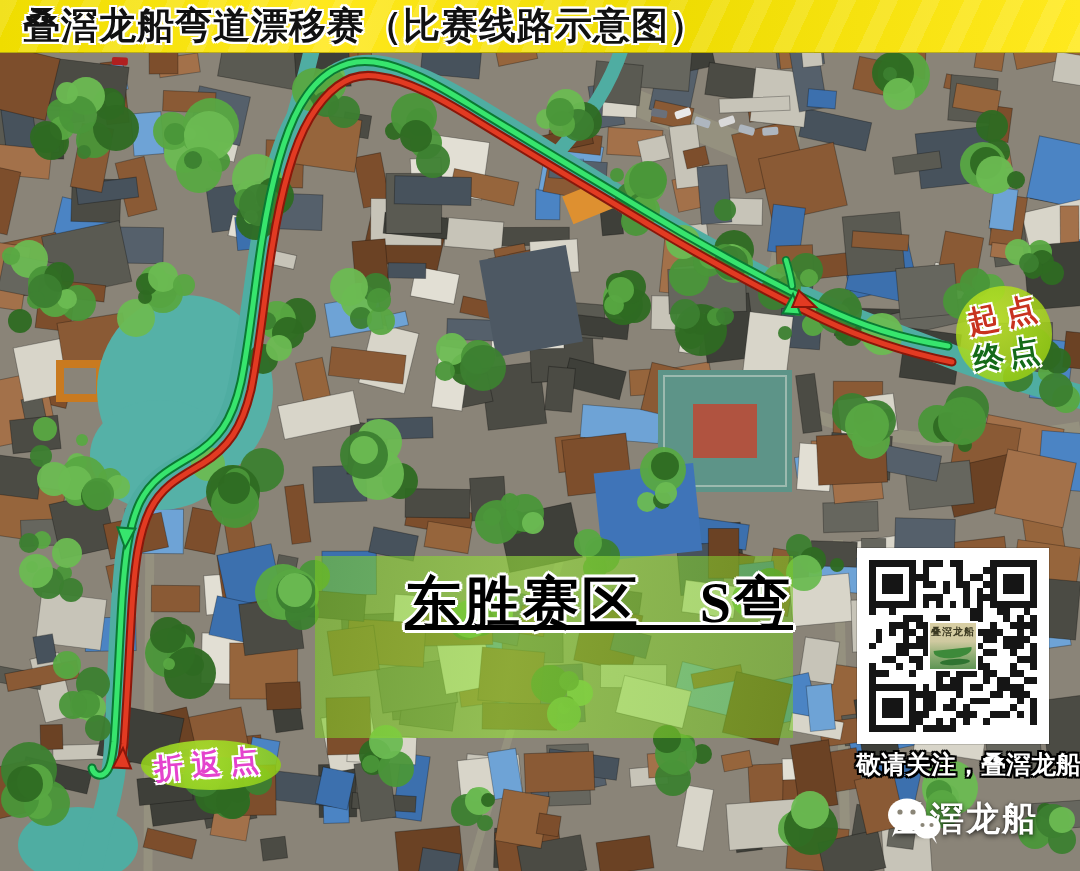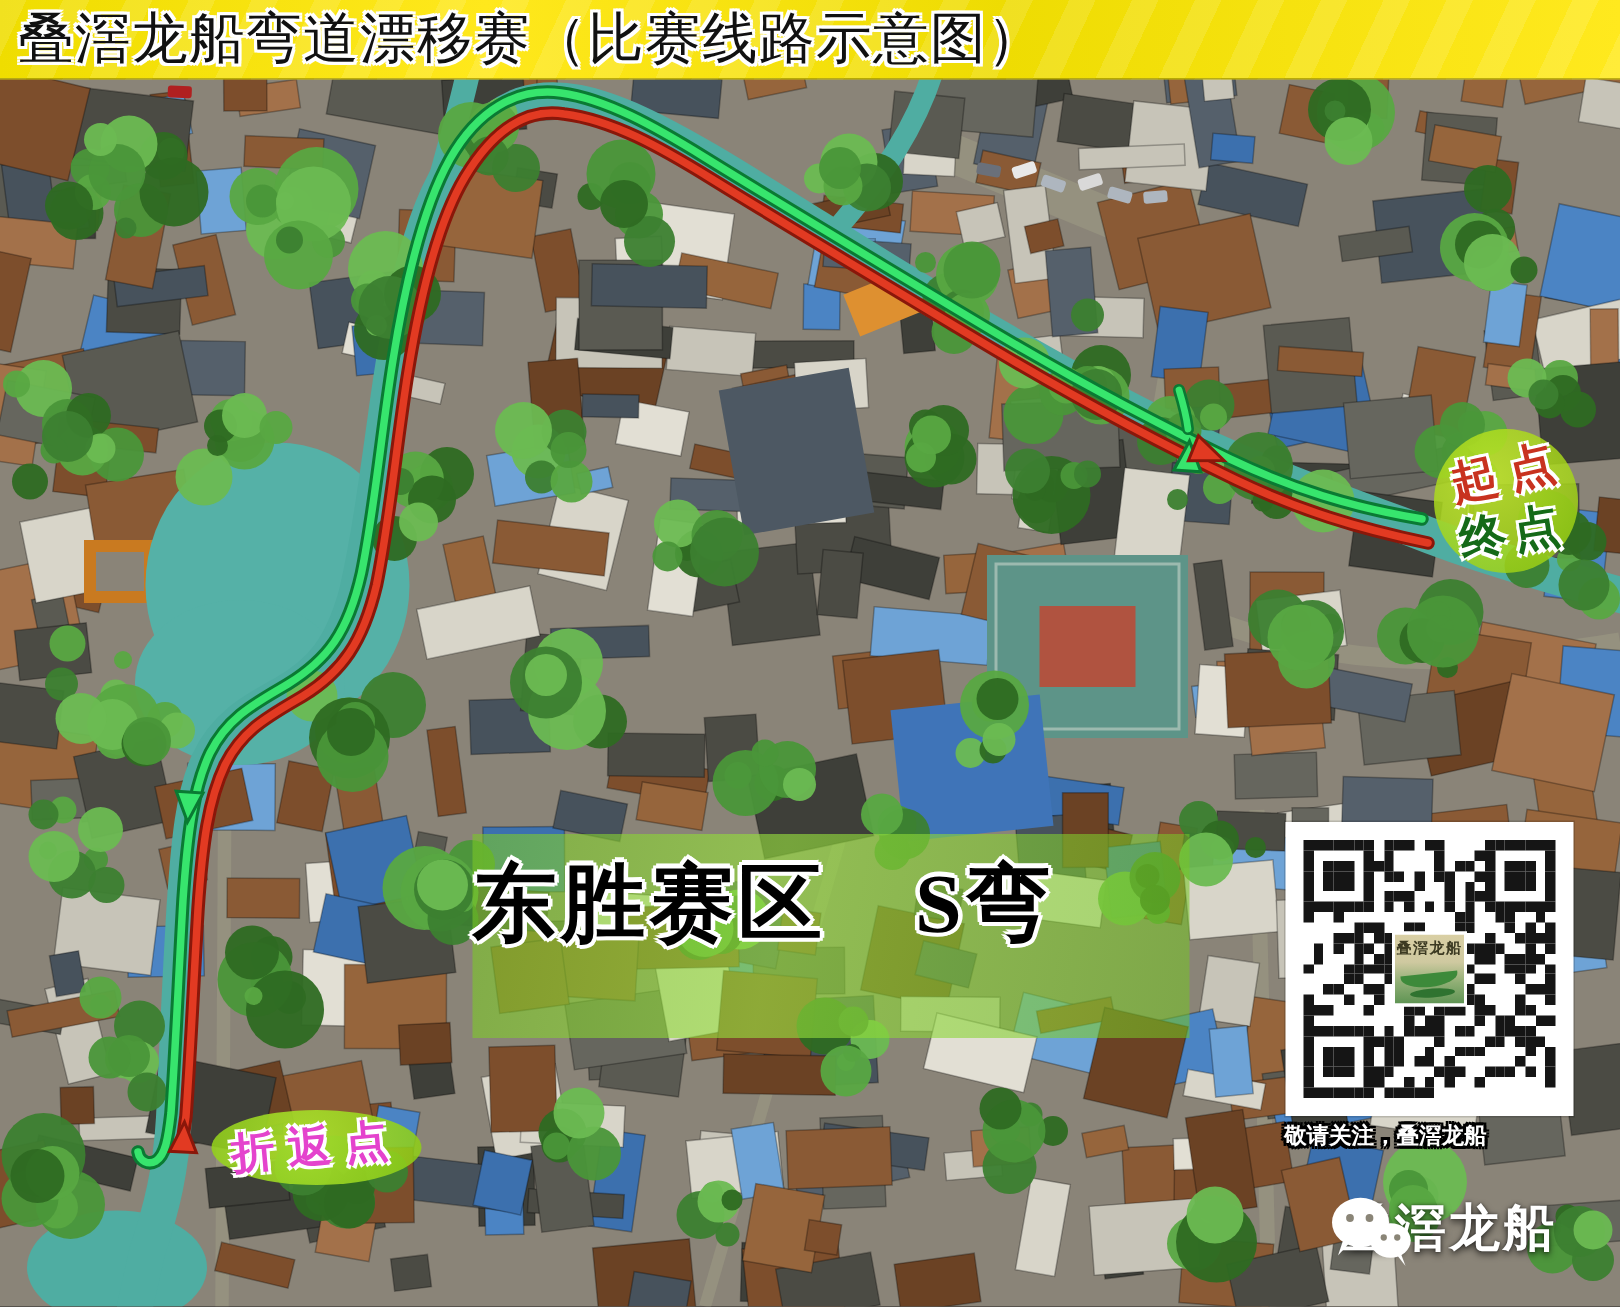--- a/index.html
+++ b/index.html
@@ -7,30 +7,30 @@
          font-family:"Liberation Sans","DejaVu Sans",sans-serif;background:#8a8478;}
   .stage svg{position:absolute;left:0;top:0;}
 
   
   .header{position:absolute;left:0;top:0;width:1080px;height:52px;
           background:
             repeating-linear-gradient(115deg, rgba(255,255,255,.12) 0 16px, rgba(0,0,0,0) 16px 38px),
             linear-gradient(90deg,#efdd00,#ffe81c 30%,#eedc02 62%,#ffe91e);
           border-bottom:1px solid rgba(70,65,0,.35);
           display:flex;align-items:center;}
-  .title{padding-left:12px;font-size:37px;font-weight:normal;color:#111;
+  .title{padding-left:23px;font-size:37px;font-weight:bold;color:#111;
          letter-spacing:1px;white-space:nowrap;
          text-shadow:-2px -2px 0 #fff,2px -2px 0 #fff,-2px 2px 0 #fff,2px 2px 0 #fff,
                      0 -2px 0 #fff,0 2px 0 #fff,-2px 0 0 #fff,2px 0 0 #fff;}
 
   
-  .info-box{position:absolute;left:315px;top:556px;width:478px;height:136px;
+  .info-box{position:absolute;left:315px;top:556px;width:478px;height:182px;
             background:linear-gradient(100deg, rgba(122,200,36,.58), rgba(152,226,62,.62) 42%, rgba(116,196,34,.55));
-            text-align:left;color:#000;
-            font-family:"Liberation Serif","DejaVu Serif",serif;}
+            text-align:right;color:#000;
+            font-family:"Liberation Serif","DejaVu Serif",serif;text-decoration:underline;}
   .info-line{font-size:56px;font-weight:bold;letter-spacing:3px;line-height:74px;white-space:nowrap;
              text-shadow:-2px -2px 0 #fff,2px -2px 0 #fff,-2px 2px 0 #fff,2px 2px 0 #fff,
                          0 -3px 0 #fff,0 3px 0 #fff,-3px 0 0 #fff,3px 0 0 #fff;}
   .info-line1{margin-top:10px;}
 
   
   .start-badge{position:absolute;left:956px;top:286px;width:96px;height:96px;border-radius:50%;
                background:radial-gradient(circle at 40% 35%, rgba(190,230,40,.88), rgba(150,205,14,.80));}
   .start-line,.end-line{position:absolute;font-family:"Liberation Serif","DejaVu Serif",serif;
                font-weight:bold;font-size:31px;white-space:nowrap;
@@ -54,21 +54,21 @@
   .qr-grid .qc{background:#151515;}
   .qr-logo{position:absolute;left:71px;top:73px;width:50px;height:50px;background:#fff;
            border:2px solid #fff;box-sizing:border-box;overflow:hidden;}
   .qr-logo-inner{position:absolute;inset:0;background:linear-gradient(180deg,#d9cfa4 0%,#cfc9a0 40%,#8fae74 70%,#5f9454 100%);}
   .qr-logo-text{position:absolute;left:0;top:2px;width:100%;text-align:center;font-size:10px;font-weight:bold;
                 color:#3c3a22;letter-spacing:1px;font-family:"Liberation Serif",serif;}
   .qr-logo-boat{position:absolute;left:4px;top:26px;width:38px;height:9px;background:#3d8a3a;
                 border-radius:0 0 60% 60%/0 0 100% 100%;transform:rotate(-6deg);}
   .qr-logo-boat2{position:absolute;left:10px;top:36px;width:30px;height:6px;background:#2f7330;
                 border-radius:50%;transform:rotate(-4deg);}
-  .qr-caption{position:absolute;left:856px;top:748px;width:210px;font-size:15px;font-weight:bold;color:#fff;
+  .qr-caption{position:absolute;left:856px;top:748px;width:210px;font-size:25px;font-weight:bold;color:#fff;
               letter-spacing:0px;white-space:nowrap;
               text-shadow:-2px -2px 0 #000,2px -2px 0 #000,-2px 2px 0 #000,2px 2px 0 #000,
                           0 -2px 0 #000,0 2px 0 #000,-2px 0 0 #000,2px 0 0 #000;}
 
   
   .wechat-row{position:absolute;left:886px;top:796px;display:flex;align-items:center;}
   .wechat-text{font-size:34px;font-weight:bold;color:#fff;margin-left:8px;letter-spacing:2px;white-space:nowrap;
                text-shadow:0 2px 5px rgba(0,0,0,.65),0 0 2px rgba(0,0,0,.5);}
 </style>
 </head>

